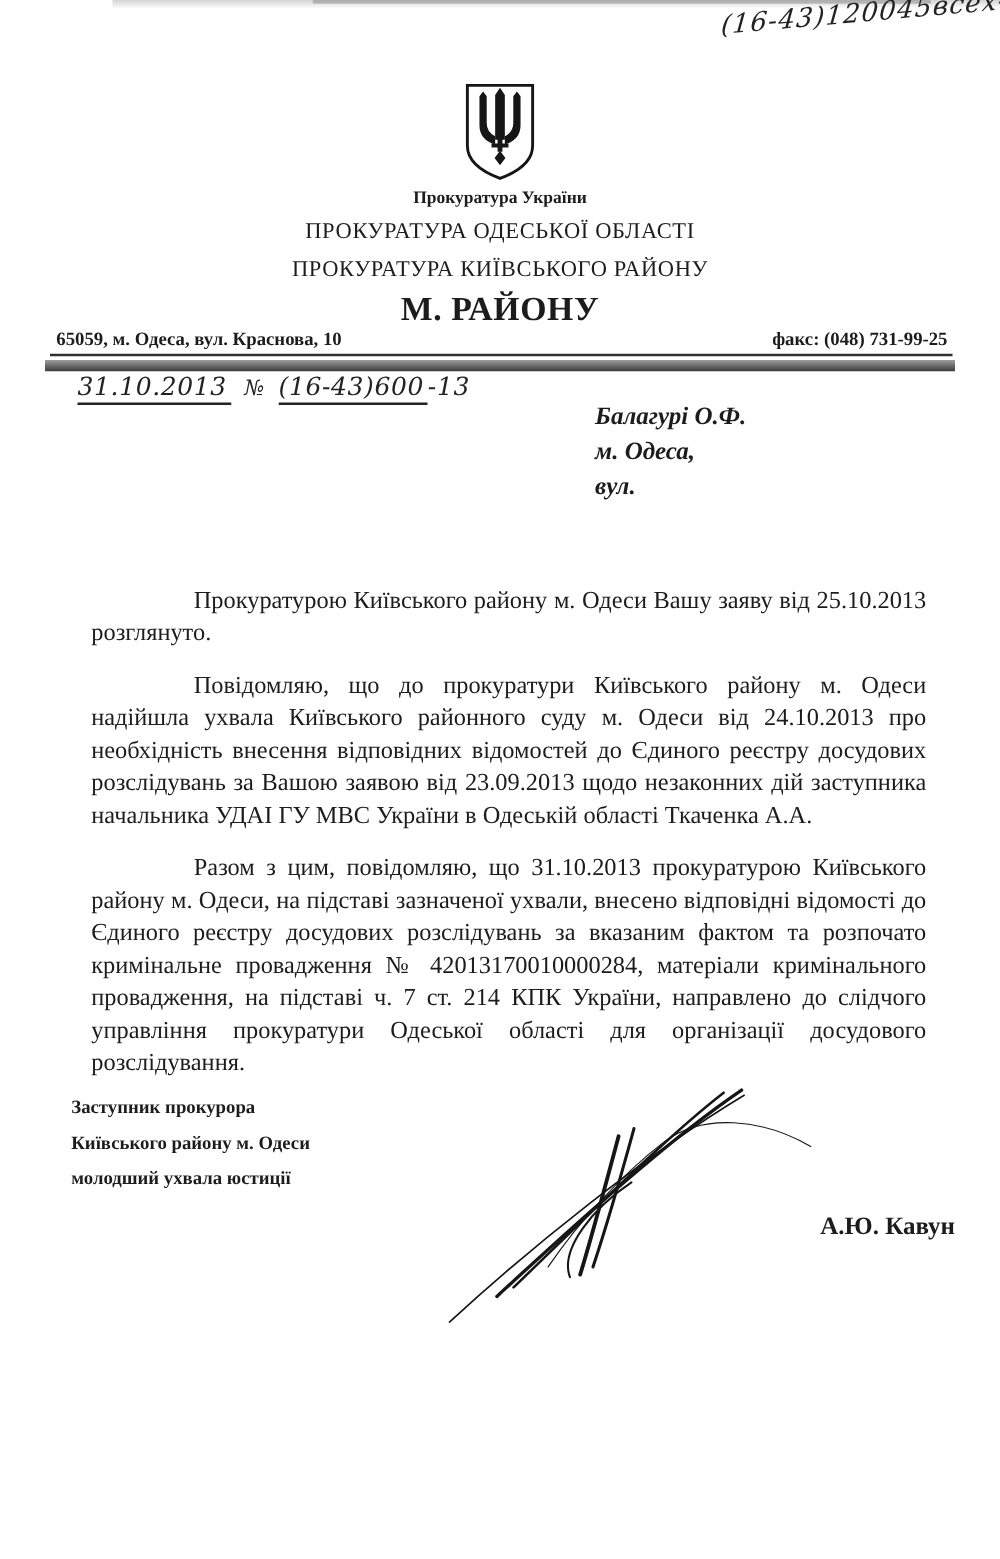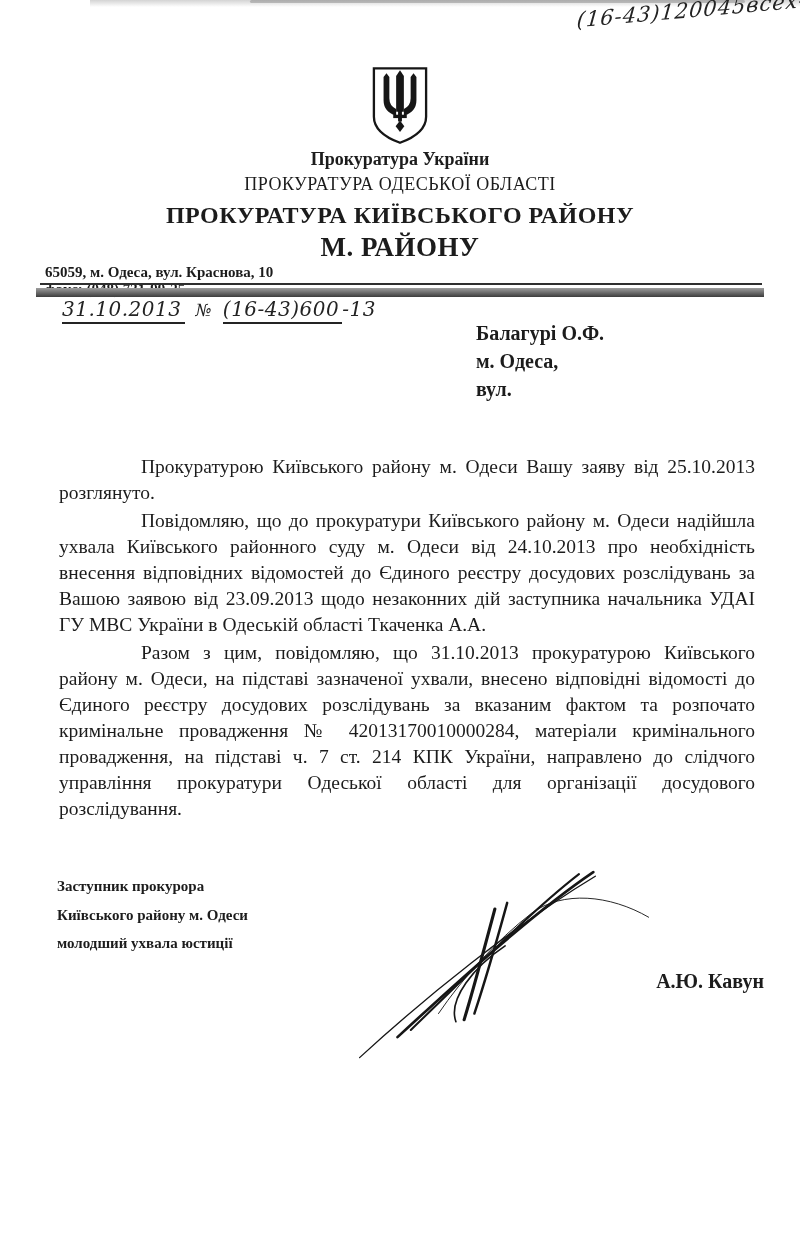--- a/index.html
+++ b/index.html
@@ -43,56 +43,56 @@
     letter-spacing:1px;
     transform:rotate(-5deg) skewX(-10deg);
     transform-origin:left top;
   }
   
   .letterhead{
     position:absolute;top:66px;left:0;right:0;
     text-align:center;
   }
   .emblem{display:block;margin:0 auto;}
-  .org1{font-size:18px;font-weight:bold;line-height:20px;margin-top:3px;}
+  .org1{font-size:14px;font-weight:bold;line-height:20px;margin-top:3px;}
   .org2{font-size:18px;line-height:30px;letter-spacing:.5px;}
-  .org3{font-size:24px;font-weight:bold;line-height:33px;letter-spacing:.5px;}
+  .org3{font-size:18px;font-weight:normal;line-height:33px;letter-spacing:.5px;}
   .org4{font-size:27px;font-weight:bold;line-height:31px;letter-spacing:.5px;}
   .addr-row{
     position:absolute;top:264px;left:45px;right:42px;
     display:flex;justify-content:space-between;
-    font-size:15px;font-weight:bold;flex-direction:column;
+    font-size:15px;font-weight:bold;
   }
   .rule-thin{
     position:absolute;top:283px;left:40px;right:38px;height:2px;
     background:#2f2f2f;
   }
   .rule-thick{
     position:absolute;top:288px;left:36px;right:36px;height:9px;
     background:linear-gradient(to bottom, var(--bar-top), var(--bar-bottom));
   }
   
   .ref-line{
     position:absolute;top:297px;left:62px;
     font-size:20px;letter-spacing:.5px;
   }
   .hw-u{border-bottom:2px solid #242424;padding:0 3px 1px 0;}
   .no-sign{font-size:17px;padding:0 4px;}
   
   .recipient{
     position:absolute;top:319px;left:476px;
-    font-size:20px;font-weight:bold;line-height:28px;
+    font-size:20px;font-weight:bold;line-height:28px;font-style:italic;
   }
   
   .body-text{
     position:absolute;top:452px;left:57px;right:43px;
     font-size:19.5px;line-height:26px;
     text-align:justify;
   }
-  .body-text p{margin:2px;text-indent:82px;}
+  .body-text p{margin:16px;text-indent:82px;}
   
   .sign-position{
     position:absolute;top:872px;left:57px;
     font-size:15px;font-weight:bold;line-height:28.5px;
   }
   .sign-name{
     position:absolute;top:970px;right:36px;
     font-size:20px;font-weight:bold;
   }
   .signature-svg{position:absolute;top:868px;left:340px;}

